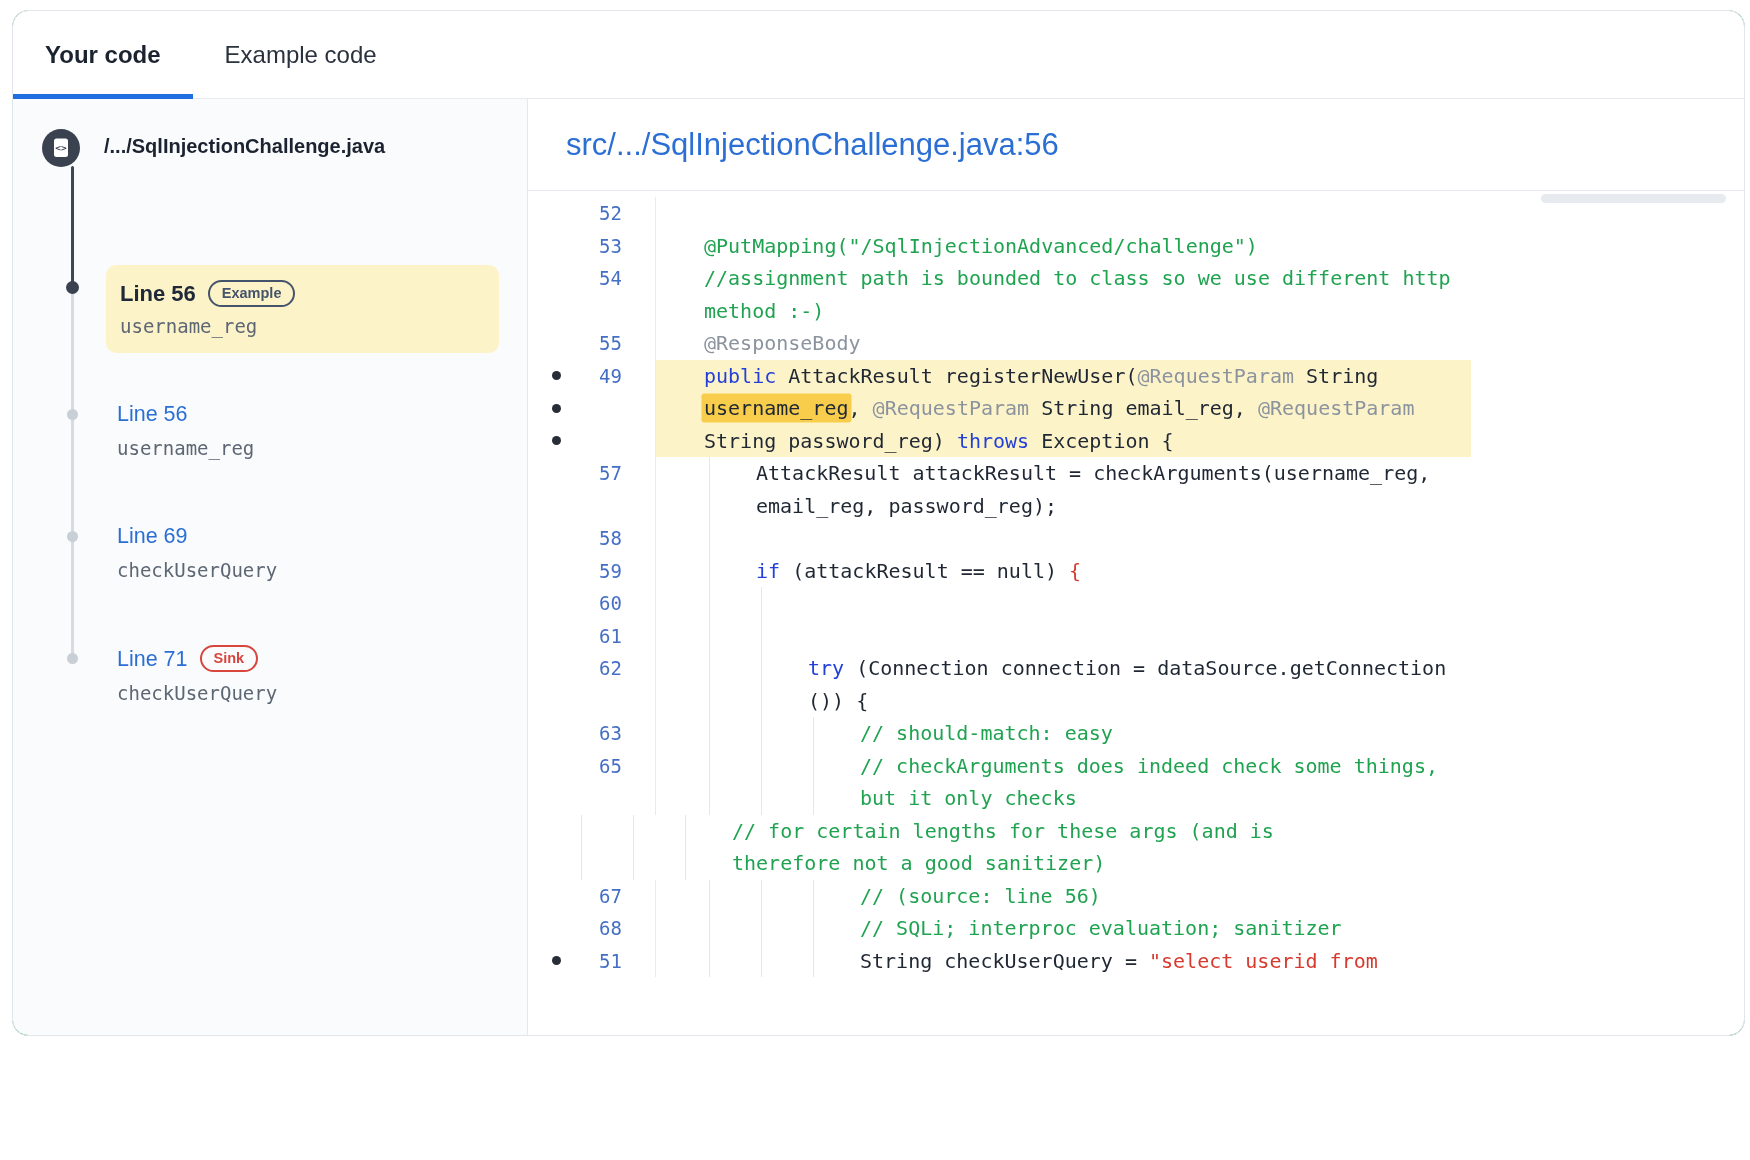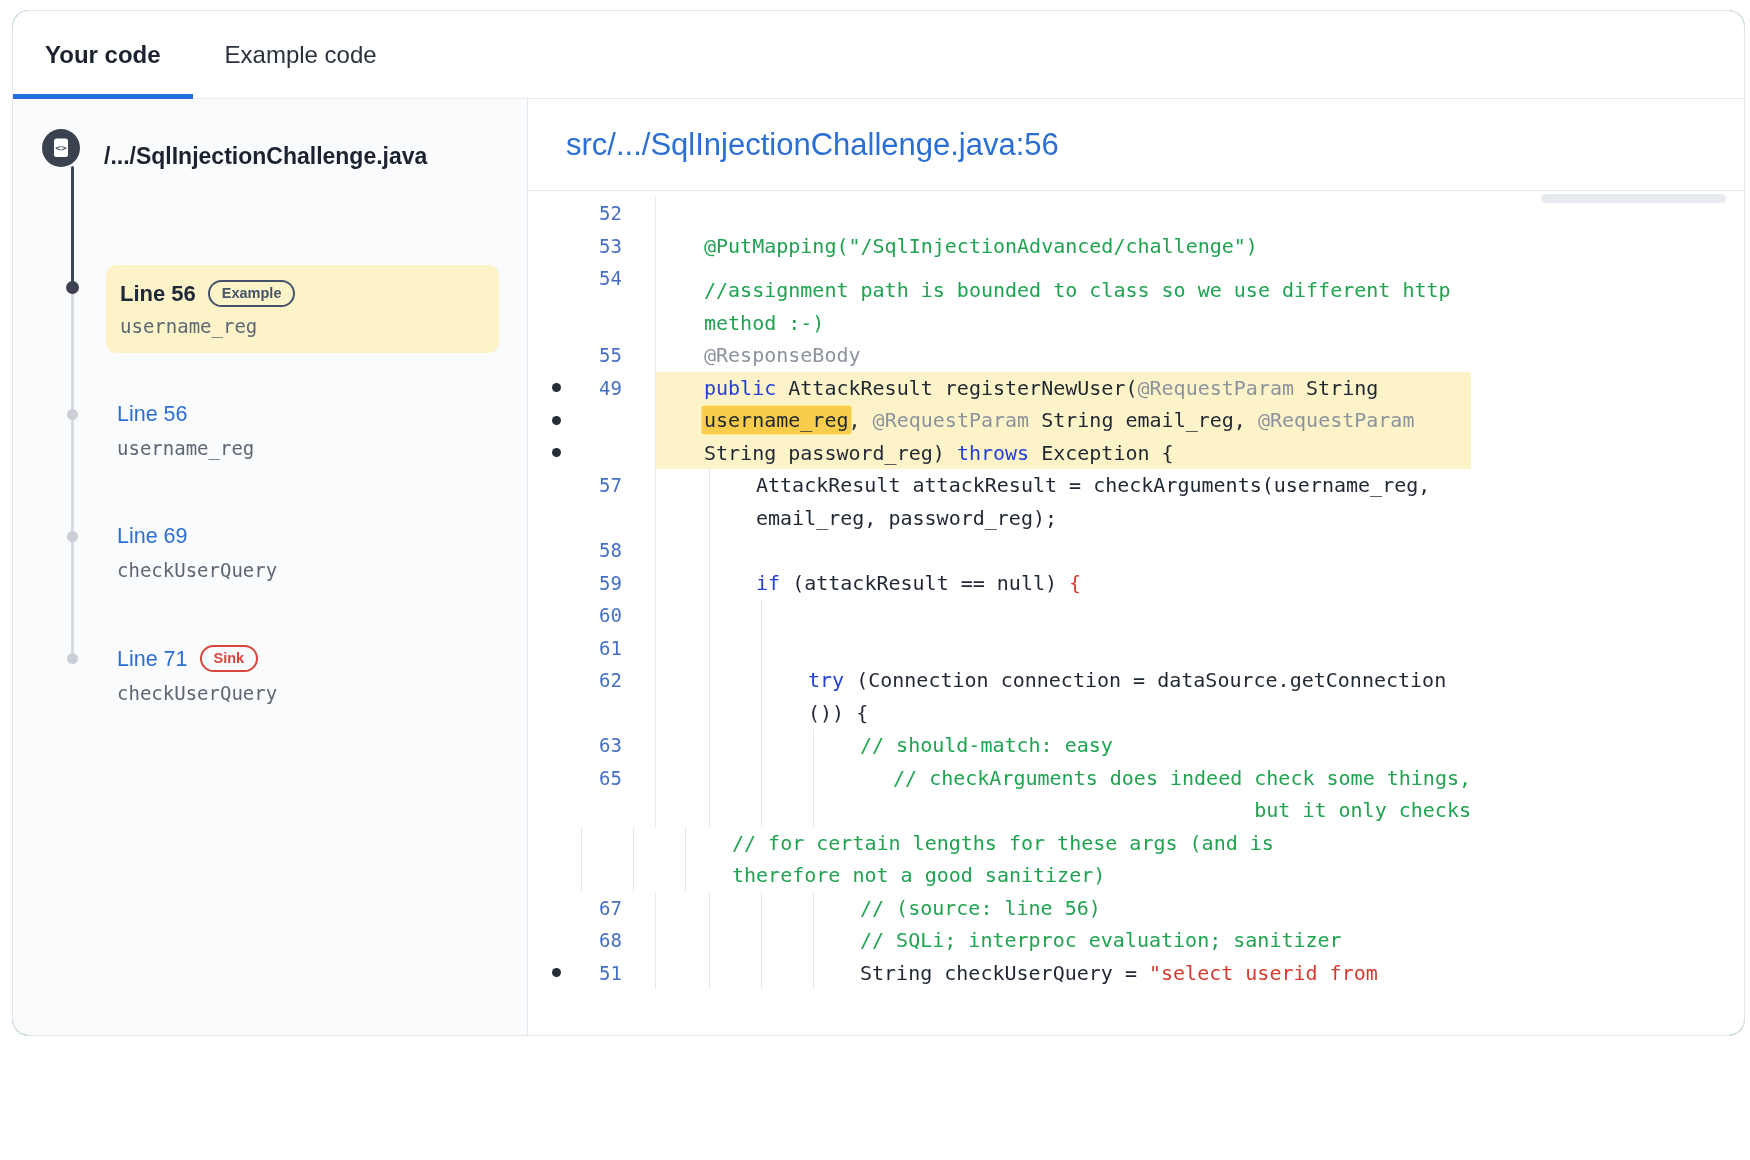--- a/index.html
+++ b/index.html
@@ -16,21 +16,21 @@
   .tab.active { font-weight: 700; color: #1b2330; }
   .tab.active::after { content: ""; position: absolute; left: 0; right: 0; bottom: -1px; height: 5px; background: #1f6fe0; }
 
   
   .content { display: flex; height: 937px; }
 
   
   .sidebar { position: relative; flex: 0 0 515px; background: #fafbfc; border-right: 1px solid #e4e8ec; overflow: hidden; }
   .file-head { display: flex; gap: 24px; padding: 30px 20px 0 29px; }
   .file-icon { flex: 0 0 38px; height: 38px; }
-  .file-title { font-size: 23px; line-height: 31px; font-weight: 700; color: #1b2330; width: 400px; word-break: break-all; margin-top: 12px; }
+  .file-title { font-size: 20px; line-height: 31px; font-weight: 700; color: #1b2330; width: 400px; word-break: break-all; margin-top: 2px; }
 
   .tl-seg { position: absolute; width: 3px; border-radius: 2px; }
   .tl-seg.dark  { left: 58px; top: 67px;  height: 122px; background: #3d4754; }
   .tl-seg.light { left: 58px; top: 189px; height: 371px; background: #d7dbe0; }
   .tl-dot { position: absolute; border-radius: 50%; }
   .tl-dot.d1 { left: 53px; top: 182px; width: 13px; height: 13px; background: #39424e; }
   .tl-dot.d2 { left: 54px; top: 310px; width: 11px; height: 11px; background: #c9cfd6; }
   .tl-dot.d3 { left: 54px; top: 432px; width: 11px; height: 11px; background: #c9cfd6; }
   .tl-dot.d4 { left: 54px; top: 554px; width: 11px; height: 11px; background: #c9cfd6; }
 
@@ -139,21 +139,21 @@
           <div class="row">
             <div class="gutter">
               <span class="num">53</span>
             </div>
             <div class="code" style="padding-left: 48px;"><span class="tok-grn">@PutMapping("/SqlInjectionAdvanced/challenge")</span></div>
           </div>
           <div class="row">
             <div class="gutter">
               <span class="num">54</span>
             </div>
-            <div class="code" style="padding-left: 48px; margin-top: 12px;"><span class="tok-grn">//assignment path is bounded to class so we use different http method :-)</span></div>
+            <div class="code" style="padding-left: 48px;"><span class="tok-grn">//assignment path is bounded to class so we use different http method :-)</span></div>
           </div>
           <div class="row">
             <div class="gutter">
               <span class="num">55</span>
             </div>
             <div class="code" style="padding-left: 48px;"><span class="tok-gry">@ResponseBody</span></div>
           </div>
           <div class="row hl">
             <div class="gutter">
               <span class="dot" style="top: 11.5px;"></span>
@@ -202,21 +202,21 @@
           <div class="row">
             <div class="gutter">
               <span class="num">63</span>
             </div>
             <div class="code" style="padding-left: 204px;"><span class="guide" style="left: 53px;"></span><span class="guide" style="left: 105px;"></span><span class="guide" style="left: 157px;"></span><span class="tok-grn">// should-match: easy</span></div>
           </div>
           <div class="row">
             <div class="gutter">
               <span class="num">65</span>
             </div>
-            <div class="code" style="padding-left: 204px; text-align: right;"><span class="guide" style="left: 53px;"></span><span class="guide" style="left: 105px;"></span><span class="guide" style="left: 157px;"></span><span class="tok-grn">// checkArguments does indeed check some things, but it only checks</span></div>
+            <div class="code" style="padding-left: 204px;"><span class="guide" style="left: 53px;"></span><span class="guide" style="left: 105px;"></span><span class="guide" style="left: 157px;"></span><span class="tok-grn">// checkArguments does indeed check some things, but it only checks</span></div>
           </div>
           <div class="row">
             <div class="code" style="padding-left: 204px;"><span class="guide" style="left: 53px;"></span><span class="guide" style="left: 105px;"></span><span class="guide" style="left: 157px;"></span><span class="tok-grn">// for certain lengths for these args (and is therefore not a good sanitizer)</span></div>
           </div>
           <div class="row">
             <div class="gutter">
               <span class="num">67</span>
             </div>
             <div class="code" style="padding-left: 204px;"><span class="guide" style="left: 53px;"></span><span class="guide" style="left: 105px;"></span><span class="guide" style="left: 157px;"></span><span class="tok-grn">// (source: line 56)</span></div>
           </div>

